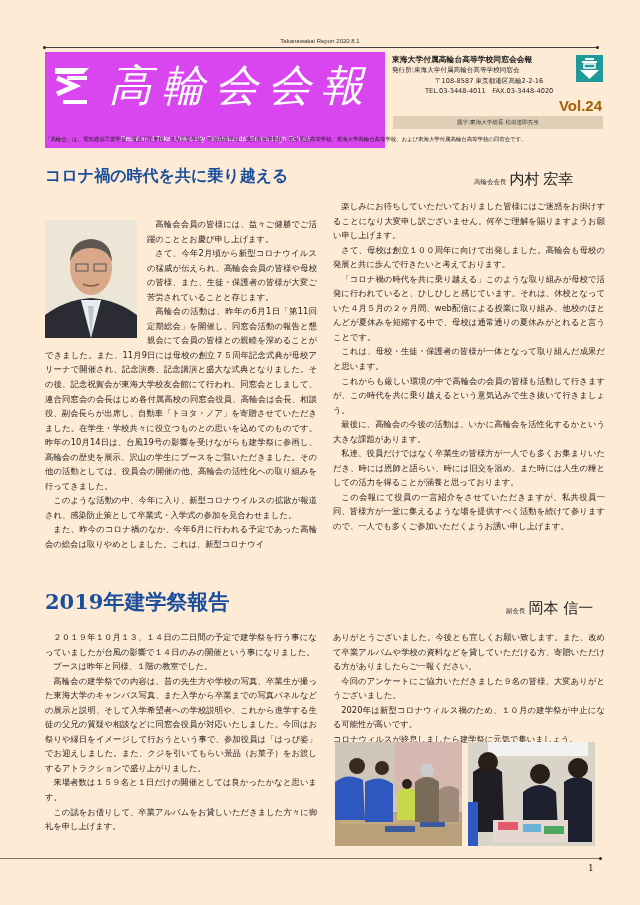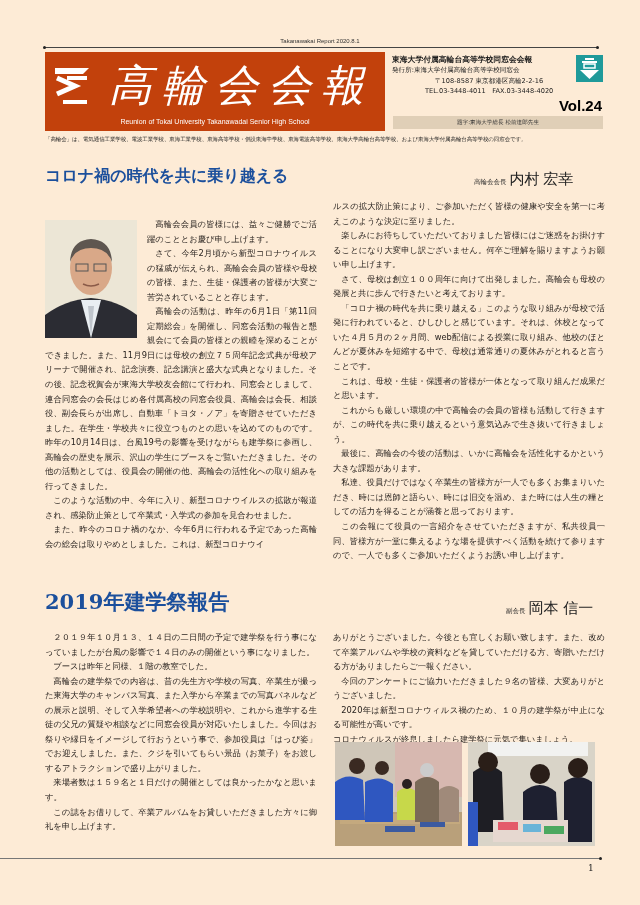--- a/index.html
+++ b/index.html
@@ -5,31 +5,31 @@
   html, body { margin:0; padding:0; }
   body {
     width:640px; height:905px; background:#fdebd6; position:relative; overflow:hidden;
     font-family:"DejaVu Sans", sans-serif; color:#2a2420;
   }
   .report-date { position:absolute; left:0; width:640px; top:38px; text-align:center; font-size:6px; color:#333; font-family:"Liberation Sans", sans-serif; }
   .top-rule { position:absolute; left:45px; width:552px; top:47px; height:1px; background:#444; }
   .top-rule::before, .top-rule::after { content:""; position:absolute; top:-1.5px; width:3px; height:3px; border-radius:50%; background:#222; }
   .top-rule::before { left:-2px; } .top-rule::after { right:-2px; }
 
-  .masthead { position:absolute; left:45px; top:52px; width:340px; height:79px; background:#c2410c; color:#fff; }
+  .masthead { position:absolute; left:45px; top:52px; width:340px; height:96px; background:#d946ef; color:#fff; }
   .masthead .logo { position:absolute; left:8px; top:12px; width:42px; height:42px; }
   .masthead .title { position:absolute; left:64px; top:3px; font-family:"DejaVu Serif", serif; font-size:43px; letter-spacing:10px; font-style:italic; color:#fff; line-height:60px; white-space:nowrap; }
   .masthead .subtitle { position:absolute; left:0; width:340px; bottom:6px; text-align:center; font-size:7px; font-family:"Liberation Sans", sans-serif; color:#fff; }
 
   .pub-info { position:absolute; left:392px; top:54px; width:210px; }
   .pub-info .line1 { font-size:7.8px; font-weight:bold; color:#1b1b1b; }
   .pub-info .line2, .pub-info .line3, .pub-info .line4 { font-size:6.6px; color:#222; line-height:10.5px; }
   .pub-info .line3, .pub-info .line4 { padding-left:0px; }
   .school-emblem { position:absolute; left:576px; top:55px; width:27px; height:27px; background:#1f9a9a; }
-  .vol { position:absolute; left:540px; top:97px; width:62px; text-align:right; font-size:15px; font-weight:bold; color:#000000; font-family:"Liberation Sans", sans-serif; }
+  .vol { position:absolute; left:540px; top:97px; width:62px; text-align:right; font-size:15px; font-weight:bold; color:#a16207; font-family:"Liberation Sans", sans-serif; }
   .calligraphy-credit { position:absolute; left:393px; top:116px; width:210px; height:13px; background:#e0cfb7; font-size:5.6px; text-align:center; line-height:13px; color:#333; }
   .about-note { position:absolute; left:45px; top:136px; width:560px; font-size:5.5px; color:#222; white-space:nowrap; letter-spacing:-0.1px; }
 
   .headline { position:absolute; font-family:"DejaVu Serif", serif; color:#1b4f9c; font-weight:bold; white-space:nowrap; }
   .h1 { left:45px; top:166px; font-size:16px; }
   .h2 { left:45px; top:588px; font-size:21px; }
   .author { position:absolute; white-space:nowrap; font-family:"DejaVu Serif", serif; color:#222; }
   .author .role { font-size:6.5px; }
   .author .nm { font-size:15px; margin-left:3px; }
   .a1 { left:474px; top:170px;font-family:Liberation Serif, serif; }
@@ -104,21 +104,20 @@
     </svg>
   </div>
   <p>高輪会会員の皆様には、益々ご健勝でご活躍のこととお慶び申し上げます。</p>
   <p>さて、今年2月頃から新型コロナウイルスの猛威が伝えられ、高輪会会員の皆様や母校の皆様、また、生徒・保護者の皆様が大変ご苦労されていることと存じます。</p>
   <p>高輪会の活動は、昨年の6月1日「第11回定期総会」を開催し、同窓会活動の報告と懇親会にて会員の皆様との親睦を深めることができました。また、11月9日には母校の創立７５周年記念式典が母校アリーナで開催され、記念演奏、記念講演と盛大な式典となりました。その後、記念祝賀会が東海大学校友会館にて行われ、同窓会としまして、連合同窓会の会長はじめ各付属高校の同窓会役員、高輪会は会長、相談役、副会長らが出席し、自動車「トヨタ・ノア」を寄贈させていただきました。在学生・学校共々に役立つものとの思いを込めてのものです。昨年の10月14日は、台風19号の影響を受けながらも建学祭に参画し、高輪会の歴史を展示、沢山の学生にブースをご覧いただきました。その他の活動としては、役員会の開催の他、高輪会の活性化への取り組みを行ってきました。</p>
   <p>このような活動の中、今年に入り、新型コロナウイルスの拡散が報道され、感染防止策として卒業式・入学式の参加を見合わせました。</p>
   <p>また、昨今のコロナ禍のなか、今年6月に行われる予定であった高輪会の総会は取りやめとしました。これは、新型コロナウイ</p>
 </div>
 
 <div class="col c2">
-  <p class="noindent">ルスの拡大防止策により、ご参加いただく皆様の健康や安全を第一に考えこのような決定に至りました。</p>
   <p>楽しみにお待ちしていただいておりました皆様にはご迷惑をお掛けすることになり大変申し訳ございません。何卒ご理解を賜りますようお願い申し上げます。</p>
   <p>さて、母校は創立１００周年に向けて出発しました。高輪会も母校の発展と共に歩んで行きたいと考えております。</p>
   <p>「コロナ禍の時代を共に乗り越える」このような取り組みが母校で活発に行われていると、ひしひしと感じています。それは、休校となっていた４月５月の２ヶ月間、web配信による授業に取り組み、他校のほとんどが夏休みを短縮する中で、母校は通常通りの夏休みがとれると言うことです。</p>
   <p>これは、母校・生徒・保護者の皆様が一体となって取り組んだ成果だと思います。</p>
   <p>これからも厳しい環境の中で高輪会の会員の皆様も活動して行きますが、この時代を共に乗り越えるという意気込みで生き抜いて行きましょう。</p>
   <p>最後に、高輪会の今後の活動は、いかに高輪会を活性化するかという大きな課題があります。</p>
   <p>私達、役員だけではなく卒業生の皆様方が一人でも多くお集まりいただき、時には恩師と語らい、時には旧交を温め、また時には人生の糧としての活力を得ることが涵養と思っております。</p>
   <p>この会報にて役員の一言紹介をさせていただきますが、私共役員一同、皆様方が一堂に集えるような場を提供すべく活動を続けて参りますので、一人でも多くご参加いただくようお誘い申し上げます。</p>
 </div>
 

